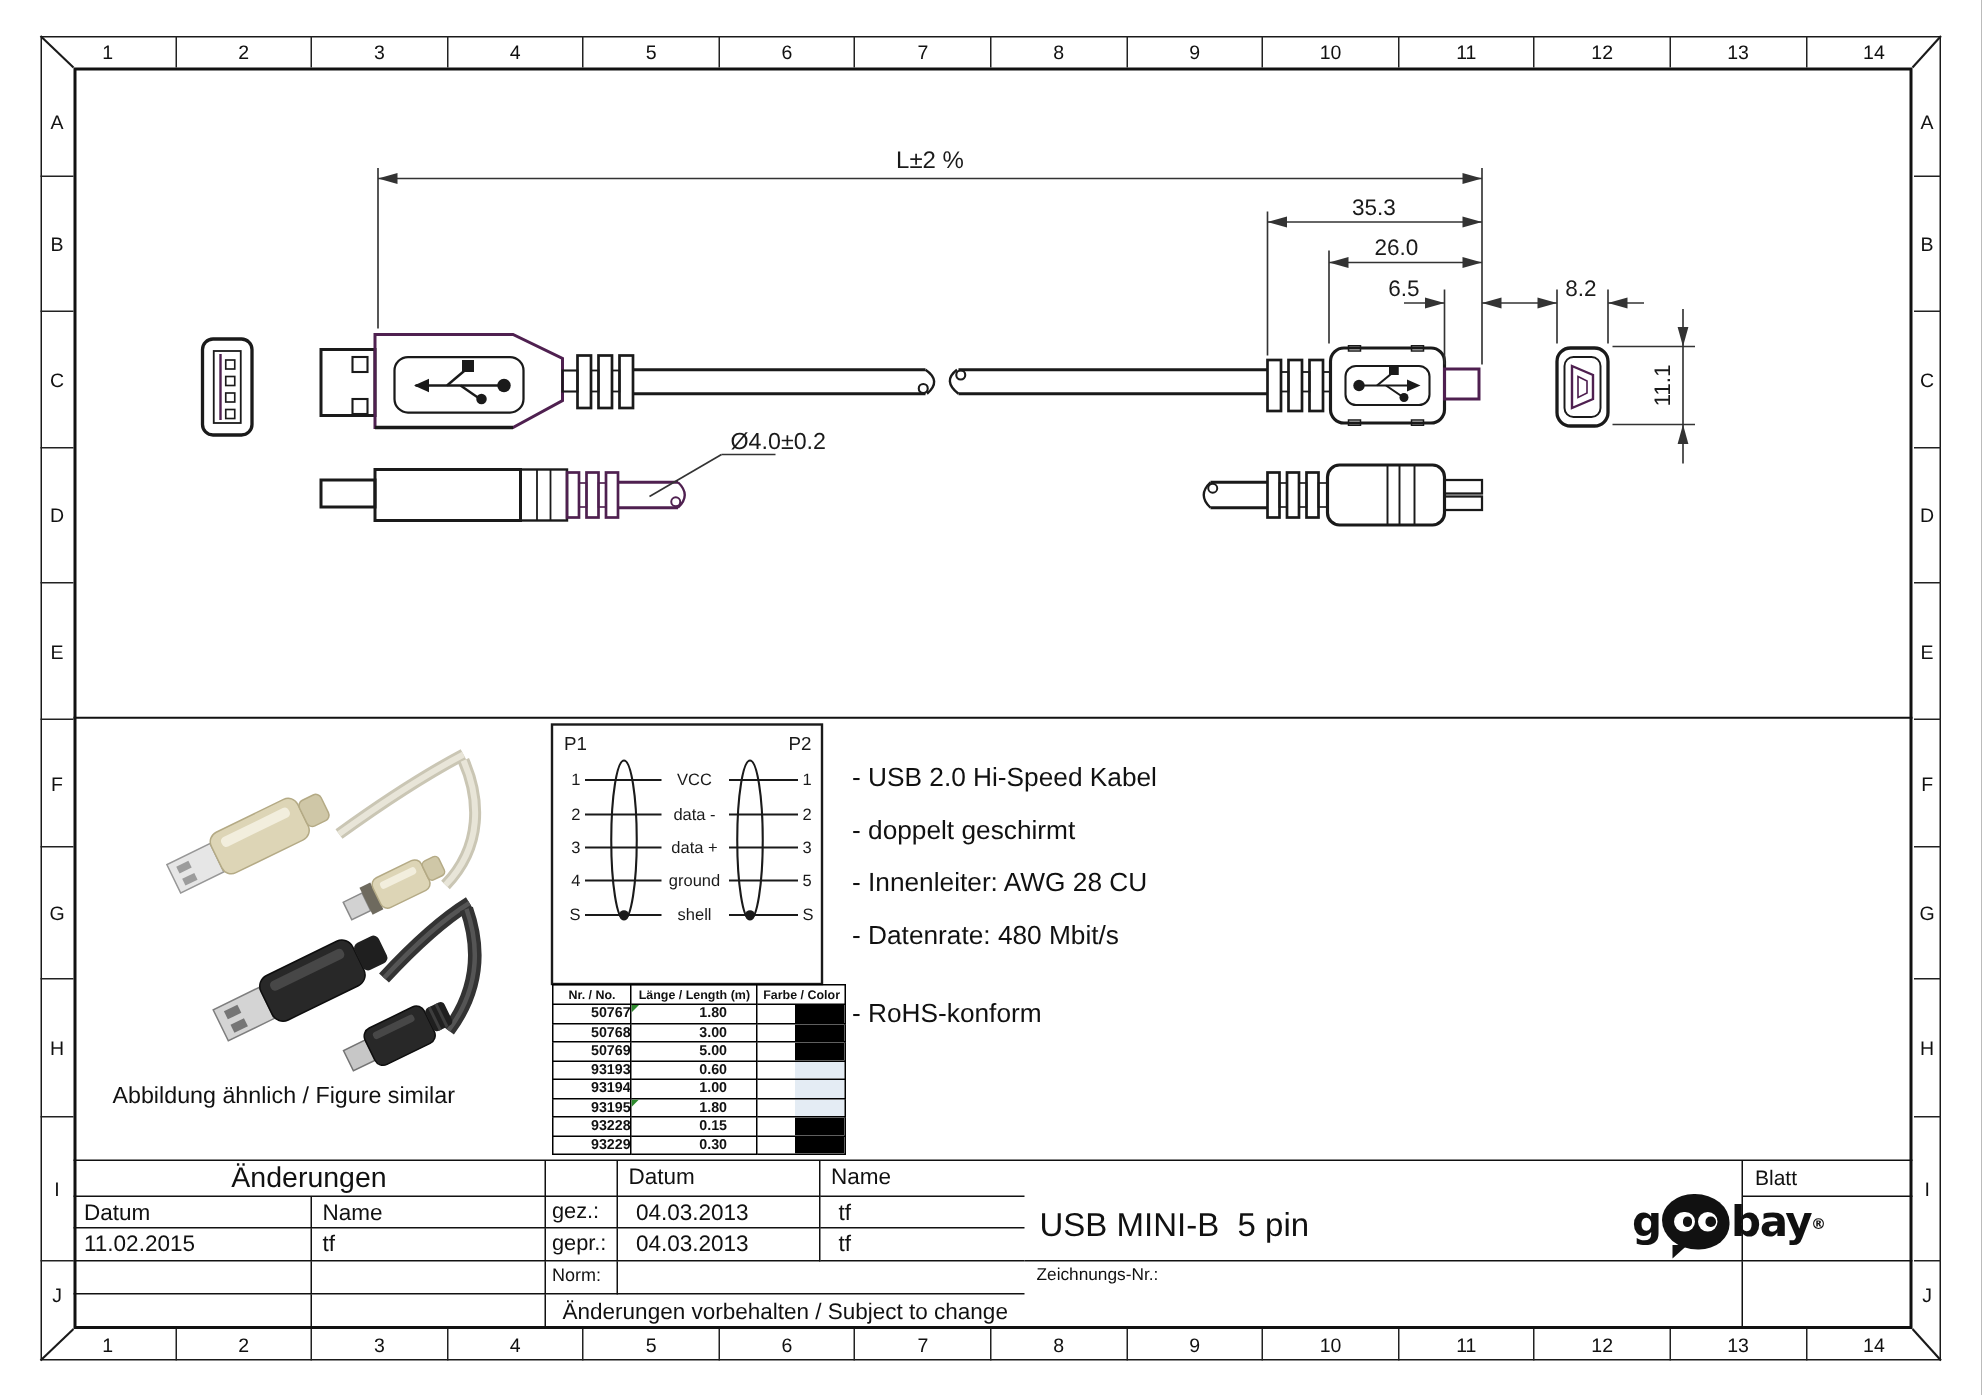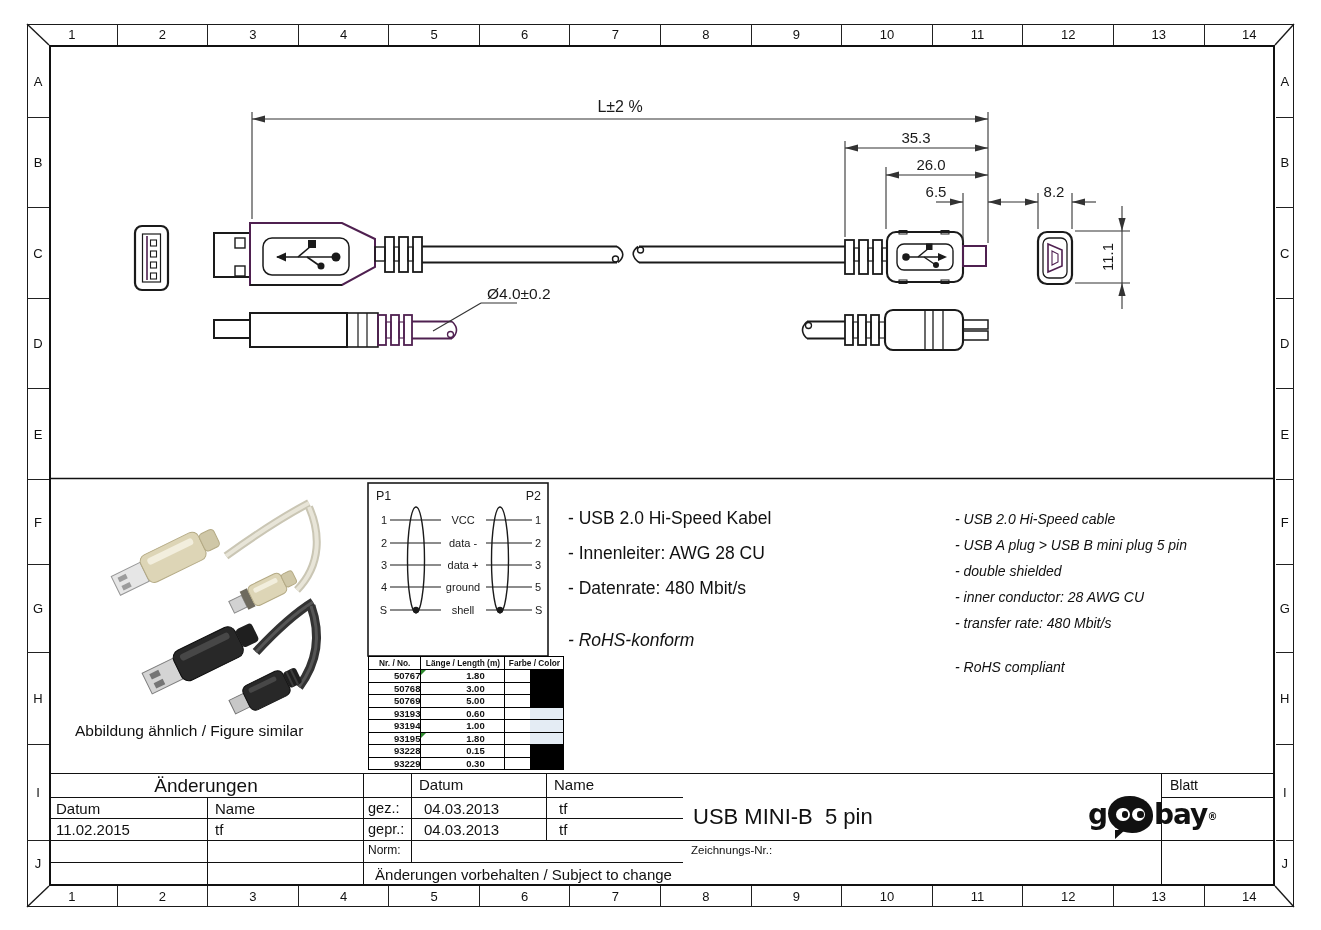--- a/index.html
+++ b/index.html
@@ -23,21 +23,21 @@
   .strip-right{left:1275.5px;top:45px;width:18.5px;height:840px;flex-direction:column;}
   .strip-left .fcell,.strip-right .fcell{display:flex;align-items:center;justify-content:center;
     font-size:13px;border-top:1px solid #222;box-sizing:border-box;}
   .strip-left .fcell:first-child,.strip-right .fcell:first-child{border-top:none;}
   .lh0{height:72px}.lh1{height:90px}.lh2{height:91px}.lh3{height:90px}.lh4{height:91px}
   .lh5{height:85px}.lh6{height:88px}.lh7{height:92px}.lh8{height:96px}.lh9{height:45px}
 
   
   .desc-de{position:absolute;left:568px;top:508px;z-index:3;font-size:17.5px;white-space:nowrap;}
   .desc-de .item{margin-bottom:14px;}
-  .desc-de .gap-before{margin-top:31px;font-style:italic;}
+  .desc-de .gap-before{margin-top:31px;}
   .desc-en{position:absolute;left:955px;top:511px;z-index:3;font-size:14px;font-style:italic;white-space:nowrap;}
   .desc-en .item{margin-bottom:10px;}
   .desc-en .gap-before{margin-top:28px;}
   .photo-caption{position:absolute;left:75px;top:722px;font-size:15.5px;z-index:3;}
 
   
   .parts{position:absolute;left:368px;top:656px;z-index:3;border-collapse:collapse;table-layout:fixed;}
   .parts td,.parts th{border:1px solid #000;padding:0;text-align:center;vertical-align:middle;
     font-weight:bold;overflow:hidden;}
   .parts th{font-size:8.3px;height:12px;}
@@ -388,31 +388,24 @@
         <rect x="250" y="682" width="30" height="5" rx="2" fill="#474747"></rect>
         <rect x="288" y="683" width="14" height="17" rx="3" fill="#1f1f1f"></rect>
         <line x1="292" y1="683" x2="292" y2="700" stroke="#3d3d3d" stroke-width="2"></line>
         <line x1="297" y1="683" x2="297" y2="700" stroke="#3d3d3d" stroke-width="2"></line>
       </g>
     </g>
   </svg>
 
   <div class="desc-de">
     <div class="item">- USB 2.0 Hi-Speed Kabel</div>
+    <div class="item">- doppelt geschirmt</div>
     <div class="item">- Innenleiter: AWG 28 CU</div>
     <div class="item">- Datenrate: 480 Mbit/s</div>
     <div class="item gap-before">- RoHS-konform</div>
-  </div>
-  <div class="desc-en">
-    <div class="item">- USB 2.0 Hi-Speed cable</div>
-    <div class="item">- USB A plug &gt; USB B mini plug 5 pin</div>
-    <div class="item">- double shielded</div>
-    <div class="item">- inner conductor: 28 AWG CU</div>
-    <div class="item">- transfer rate: 480 Mbit/s</div>
-    <div class="item gap-before">- RoHS compliant</div>
   </div>
 
   <div class="photo-caption">Abbildung ähnlich / Figure similar</div>
 
   <table class="parts">
     <tbody>
         <tr>
       <th class="c-no">Nr. / No.</th>
       <th class="c-len">Länge / Length (m)</th>
       <th class="c-col">Farbe / Color</th>

